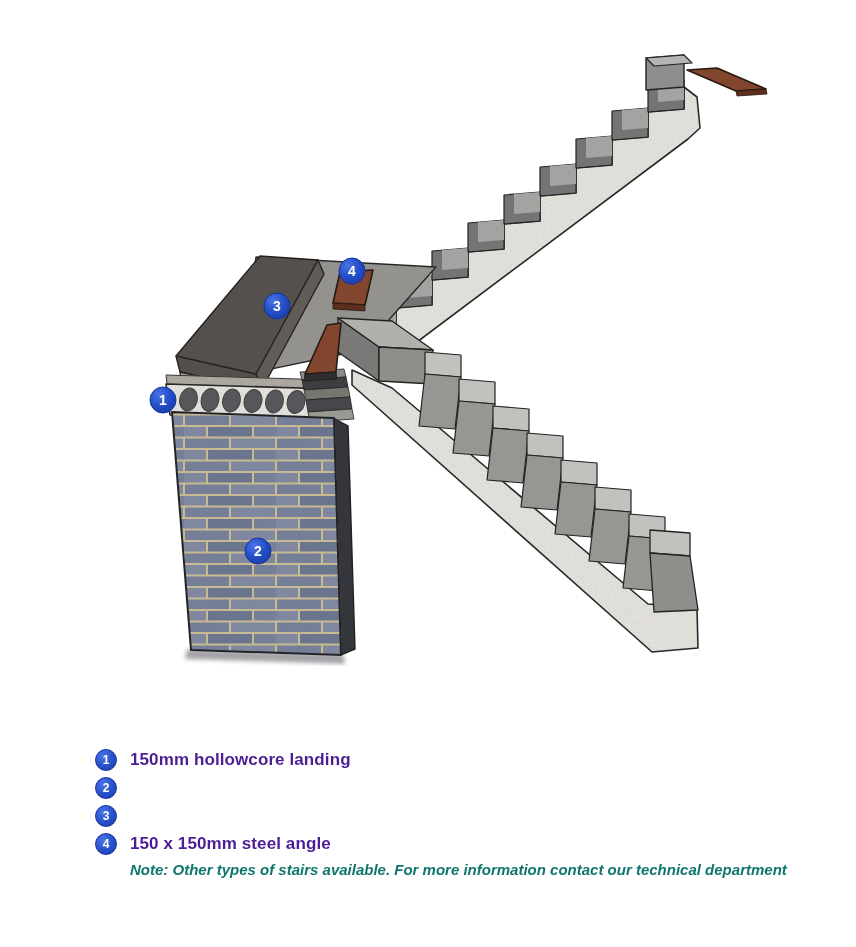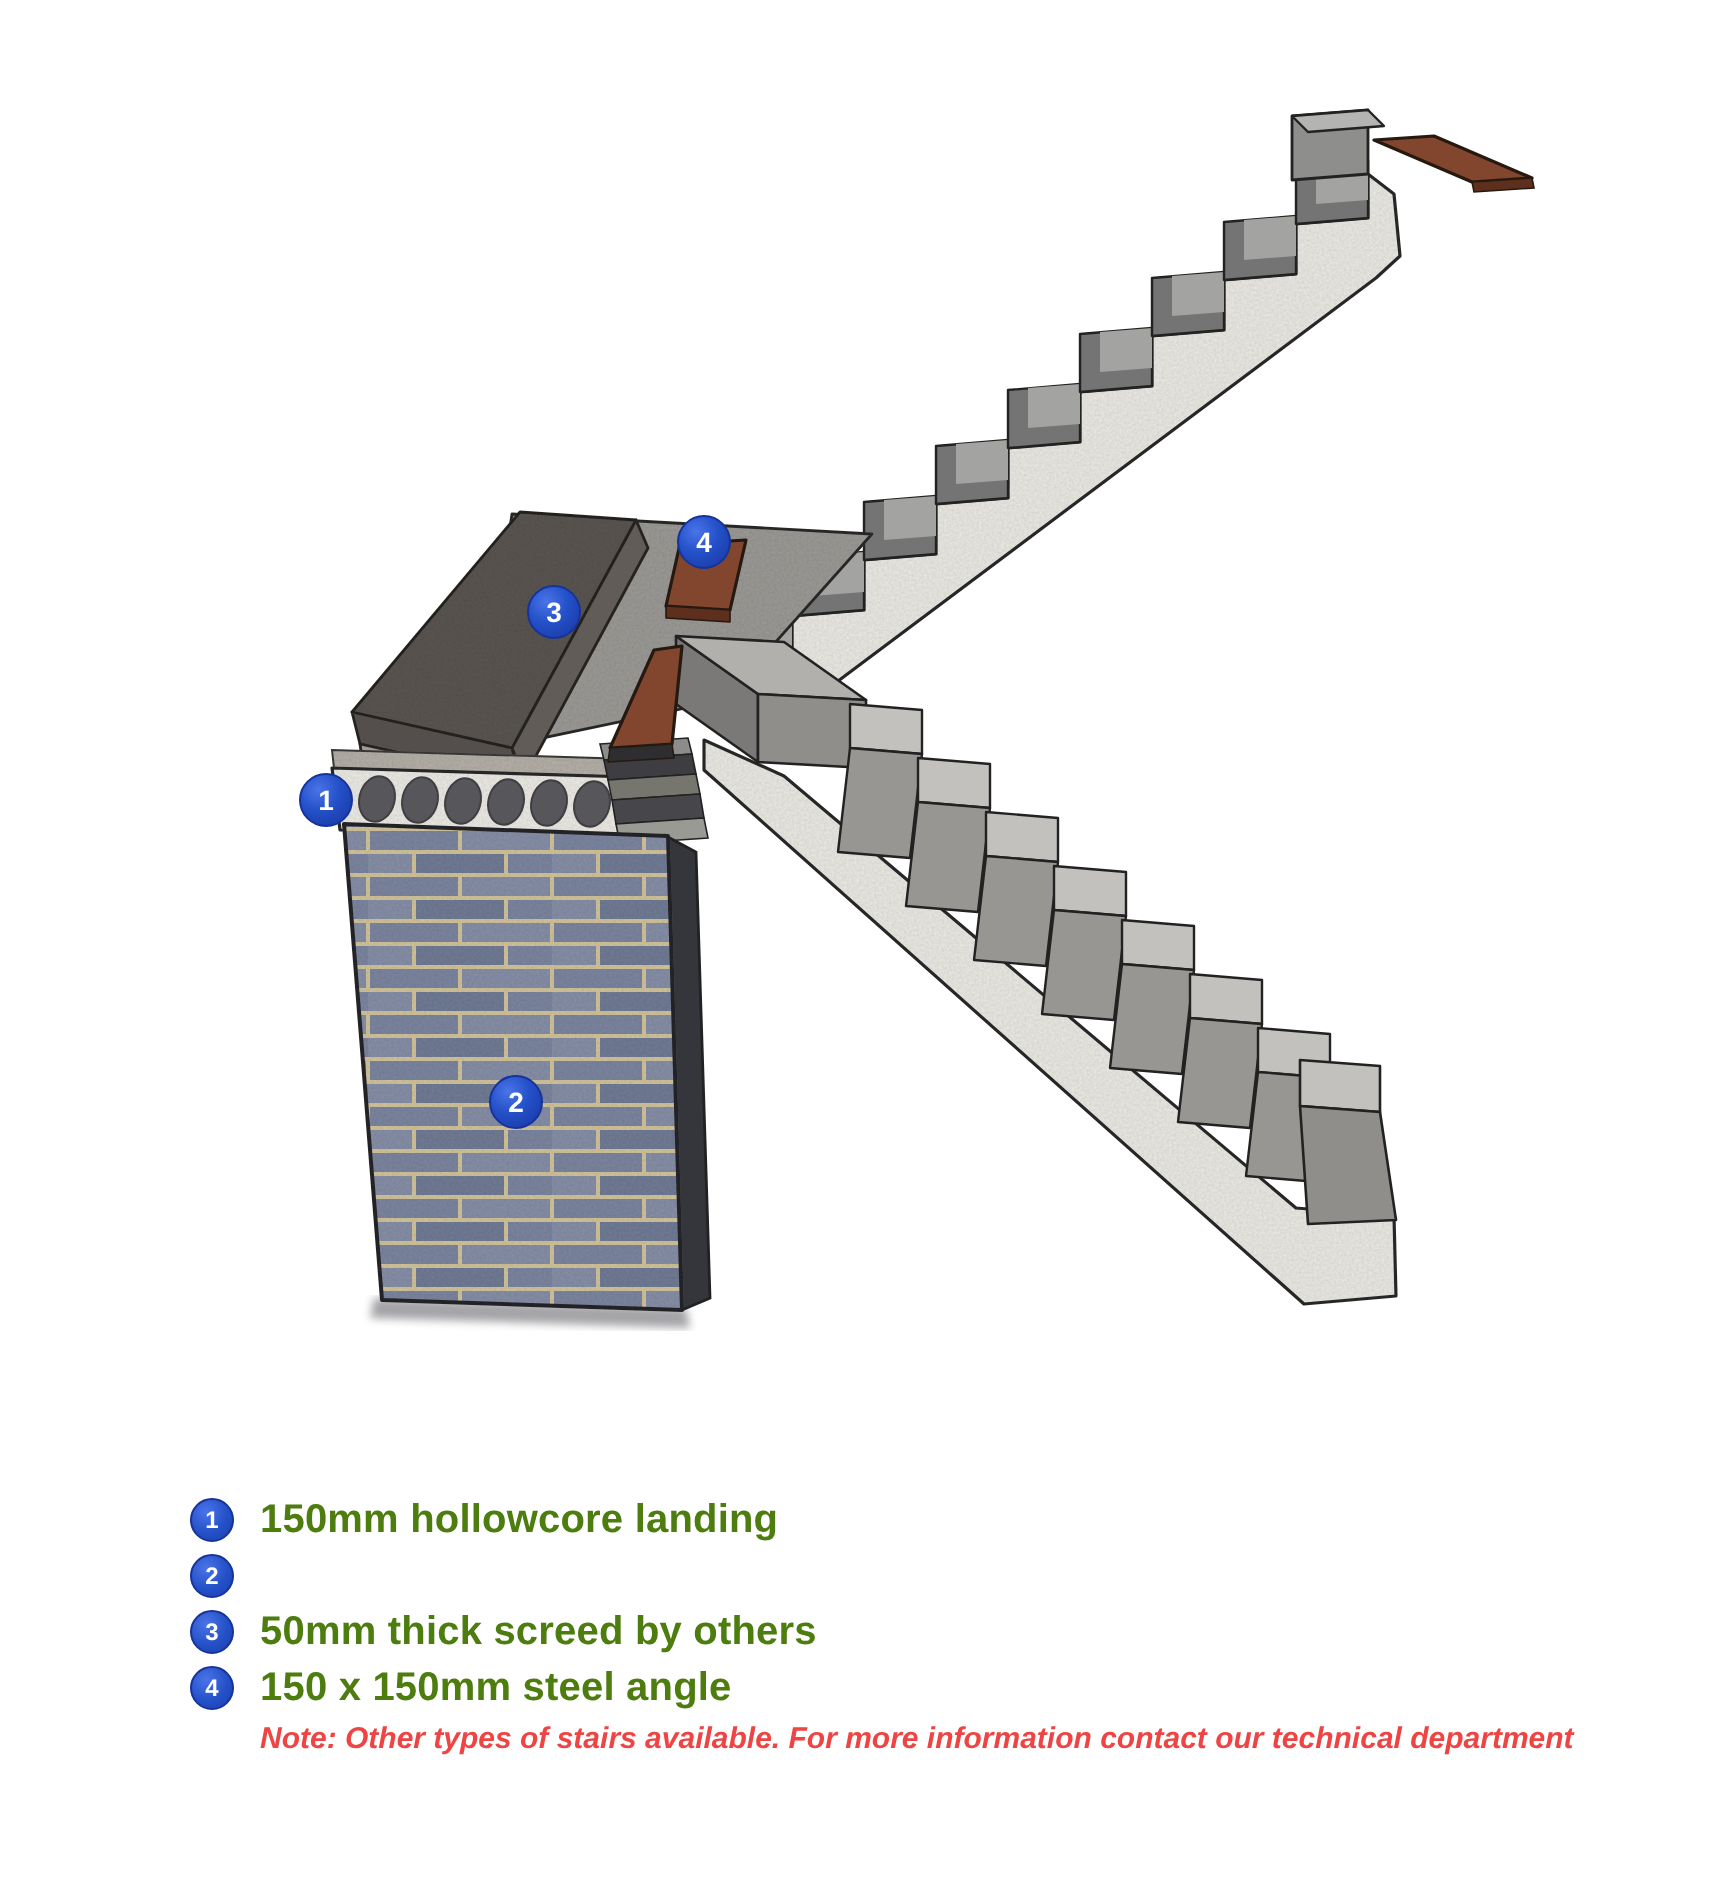--- a/index.html
+++ b/index.html
@@ -5,23 +5,23 @@
   html,body{margin:0;padding:0;background:#ffffff;}
   #page{position:relative;width:856px;height:947px;background:#fff;overflow:hidden;
         font-family:"Liberation Sans",sans-serif;}
   #diagram{position:absolute;left:0;top:0;}
   .legend{position:absolute;left:95px;top:749px;}
   .legend-row{display:flex;align-items:center;margin-bottom:6px;height:22px;}
   .lg-circle{width:22px;height:22px;border-radius:50%;
      background:radial-gradient(circle at 35% 30%, #4a74e8 0%, #2450c8 55%, #1c3fae 100%);
      border:1px solid #16339b;color:#fff;font-size:12px;font-weight:bold;
      display:flex;align-items:center;justify-content:center;box-sizing:border-box;flex:0 0 auto;}
-  .lg-label{margin-left:13px;font-size:20px;font-weight:bold;color:#4d7c0f;letter-spacing:.1px;}
+  .lg-label{margin-left:13px;font-size:17px;font-weight:bold;color:#4c1d95;letter-spacing:.1px;}
   .legend-note{margin-top:4px;margin-left:35px;font-size:15px;font-weight:bold;
-     font-style:italic;color:#ef4444;text-align:right;}
+     font-style:italic;color:#0f766e;text-align:right;}
   text.callout-num{font-family:"Liberation Sans",sans-serif;font-weight:bold;font-size:14px;
      fill:#ffffff;text-anchor:middle;}
 </style>
 </head>
 <body>
 
 <div id="page">
 
 <svg id="diagram" width="856" height="700" viewBox="0 0 856 700">
   <defs>
@@ -182,21 +182,20 @@
 <div class="legend">
   <div class="legend-row">
     <div class="lg-circle">1</div>
     <div class="lg-label">150mm hollowcore landing</div>
   </div>
   <div class="legend-row">
     <div class="lg-circle">2</div>
   </div>
   <div class="legend-row">
     <div class="lg-circle">3</div>
-    <div class="lg-label">50mm thick screed by others</div>
   </div>
   <div class="legend-row">
     <div class="lg-circle">4</div>
     <div class="lg-label">150 x 150mm steel angle</div>
   </div>
   <div class="legend-note">Note: Other types of stairs available. For more information contact our technical department</div>
 </div>
 
 </div>
 

